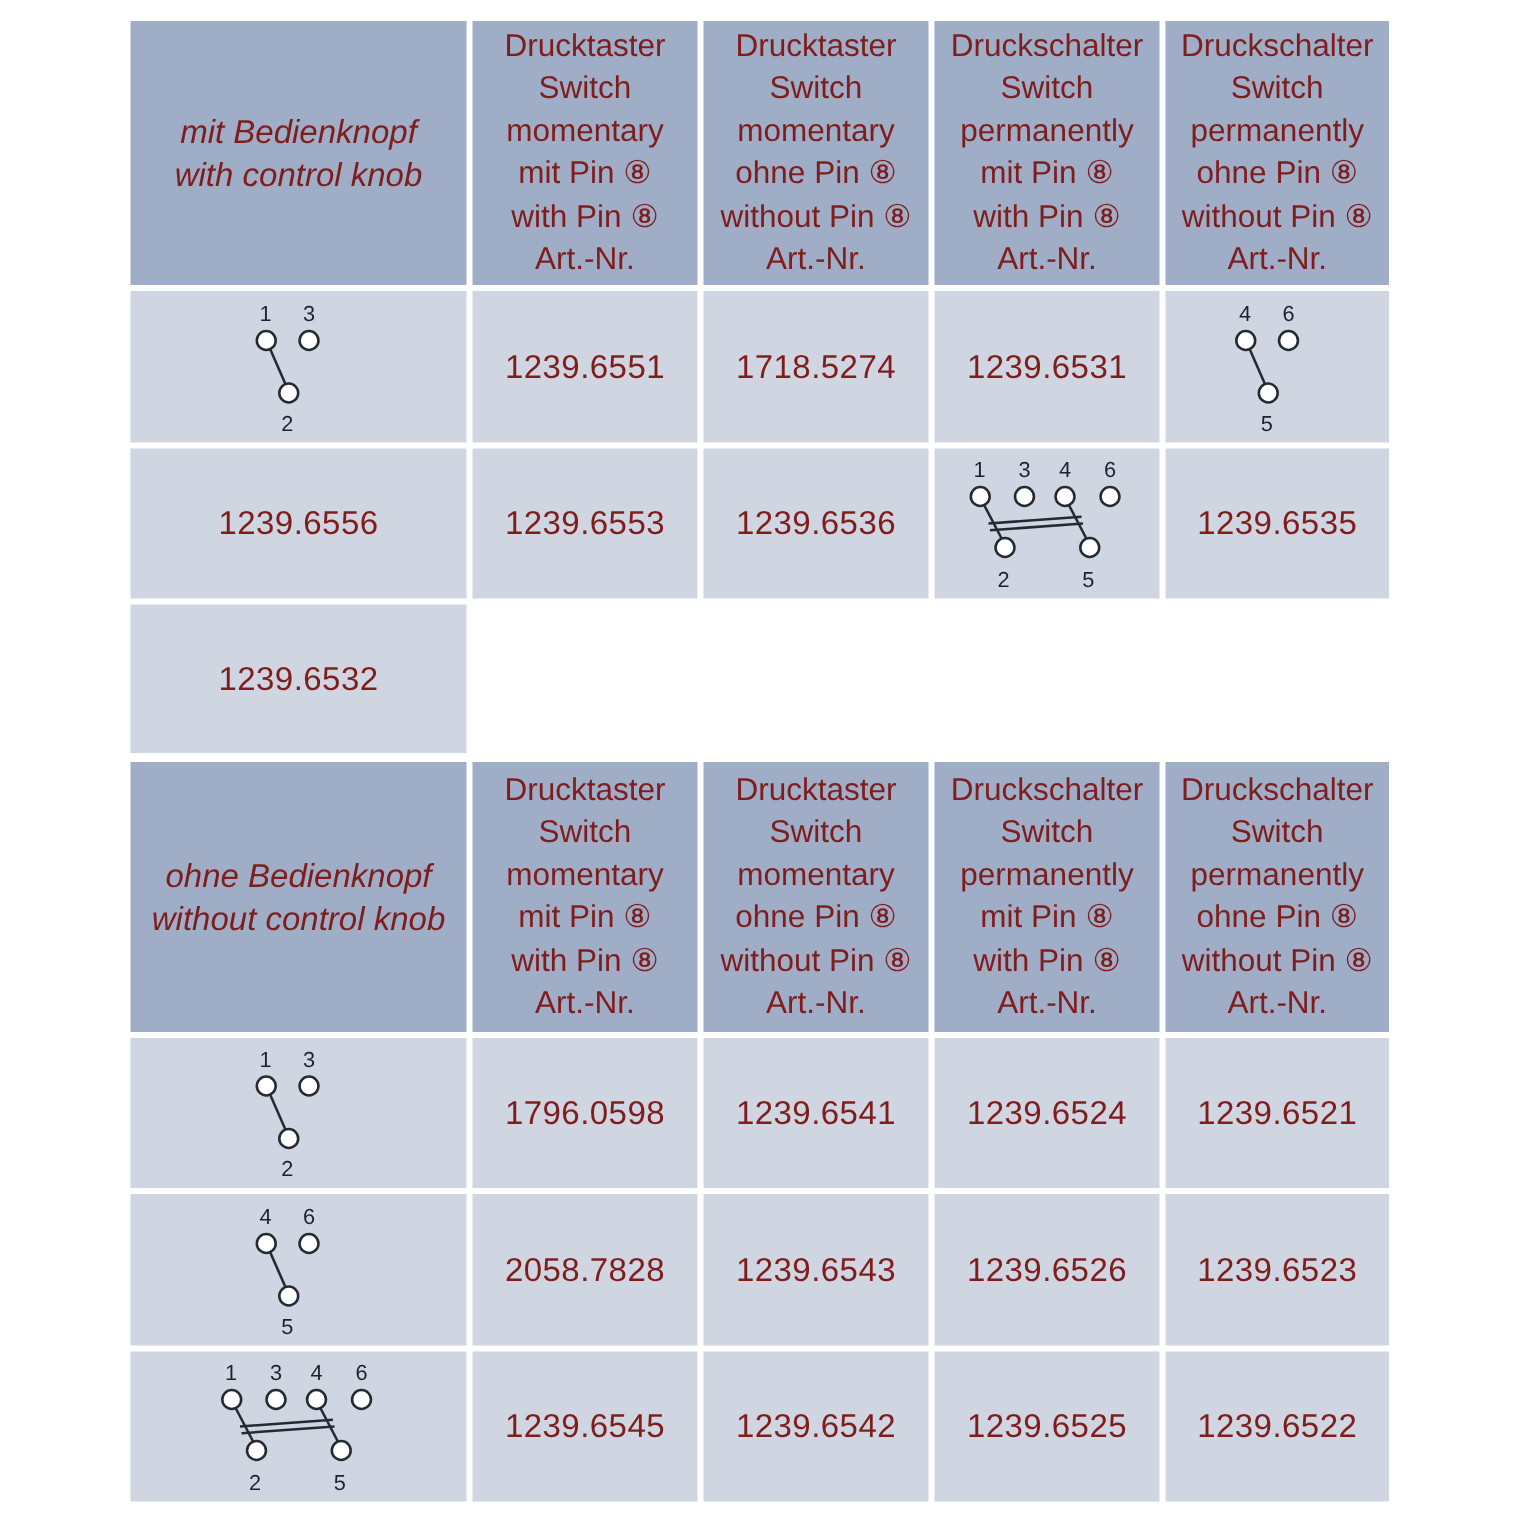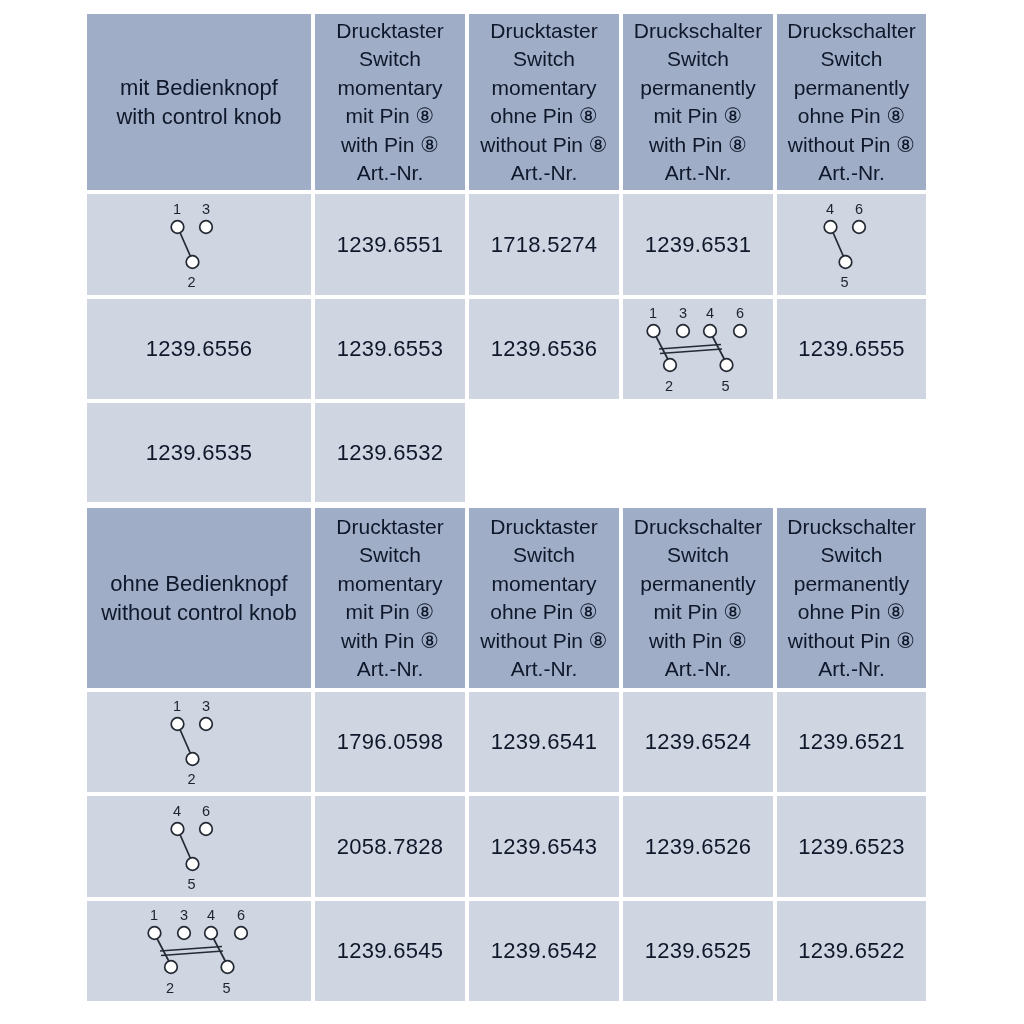--- a/index.html
+++ b/index.html
@@ -20,33 +20,34 @@
     gap: 4px;
     background: #ffffff;
     width: 835px;
   }
   .t1 { grid-template-rows: 176px 101px 100px 99px; margin-bottom: 6px; }
   .t2 { grid-template-rows: 180px 100px 101px 100px; }
   .cell {
     display: flex;
     align-items: center;
     justify-content: center;
-    color: #0f172a;
+    color: #7f1d1d;
   }
   .hdr {
     background: #9fadc6;
     font-size: 21px;
     line-height: 28.5px;
     text-align: center;
     white-space: pre-line;
     font-weight: 400;
   }
   .hdr.rowlabel {
     font-size: 22px;
     line-height: 29px;
+    font-style: italic;
   }
   .body {
     background: #cfd5e1;
     font-size: 22px;
   }
   .num { letter-spacing: 0.3px; }
   .num.bold { font-weight: 400; }
   svg.diagram { display: block; }
   .pin-label {
     font-family: "Liberation Sans", "DejaVu Sans", sans-serif;
@@ -139,21 +140,20 @@
       <line class="wire" x1="13" y1="33.5" x2="25" y2="56.5"></line>
       <line class="wire" x1="69.5" y1="33.5" x2="81.5" y2="56.5"></line>
       <line class="wire" x1="16" y1="46" x2="78" y2="41.5"></line>
       <line class="wire" x1="17" y1="50.5" x2="79" y2="46"></line>
       <circle class="contact" cx="27" cy="62" r="6.3"></circle>
       <circle class="contact" cx="83.5" cy="62" r="6.3"></circle>
       <text class="pin-label" x="26" y="88" text-anchor="middle">2</text>
       <text class="pin-label" x="82.5" y="88" text-anchor="middle">5</text>
     </svg>
   </div>
-  <div class="cell body num">1239.6555</div>
   <div class="cell body num">1239.6535</div>
   <div class="cell body num">1239.6532</div>
 </section>
 
 <section class="table t2">
 
   <div class="cell hdr rowlabel">ohne Bedienknopf
 without control knob</div>
   <div class="cell hdr">Drucktaster
 Switch

